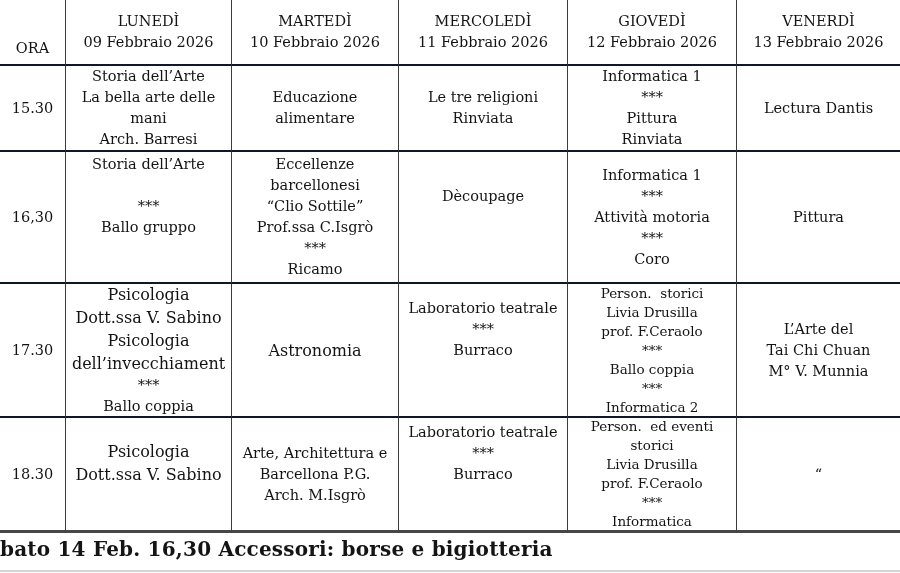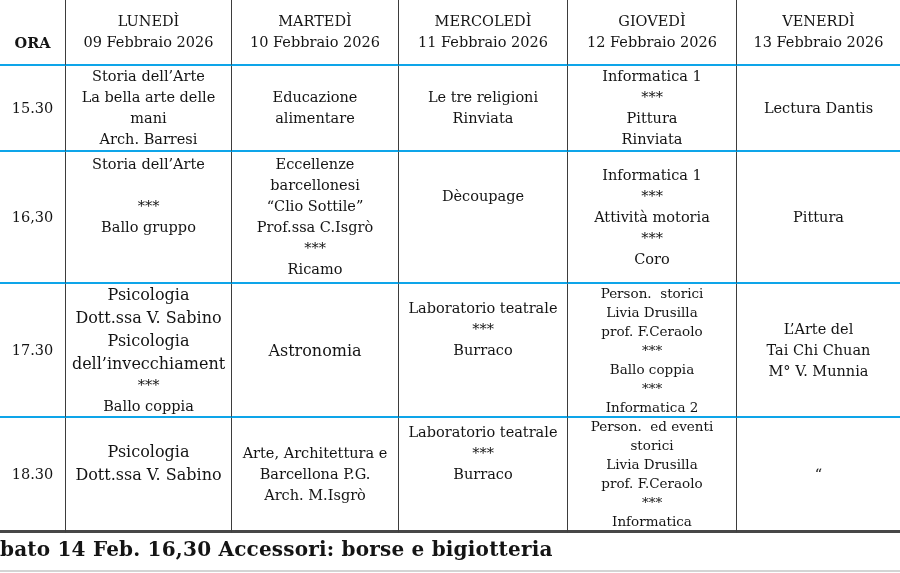--- a/index.html
+++ b/index.html
@@ -14,32 +14,32 @@
   #grid {
     position: absolute;
     top: 0; left: 0;
     width: 900px;
     display: grid;
     grid-template-columns: 66px 166px 167px 169px 169px 1fr;
     grid-template-rows: 66px 86px 132px 134px 115px;
   }
   .cell {
     border-right: 1.5px solid #3d3d3d;
-    border-bottom: 2px solid #0ea5e9;
+    border-bottom: 2px solid #0f172a;
     display: flex;
     flex-direction: column;
     justify-content: center;
     align-items: center;
     text-align: center;
     overflow: hidden;
     padding: 2px 3px;
   }
   .col-last { border-right: none; }
   .row-last { border-bottom: 3px solid #474747; }
-  .ora-cell { justify-content: flex-end; padding-bottom: 11px; font-weight: bold; }
+  .ora-cell { justify-content: flex-end; padding-bottom: 5px; }
   .line { white-space: pre; }
   .md { font-size: 14.5px; line-height: 21px; }
   .lg { font-size: 16px;   line-height: 23px; }
   .sm { font-size: 13.5px; line-height: 19px; }
   .italic { }
   #footer-note {
     position: absolute;
     top: 537px;
     left: 0;
     font-weight: bold;

